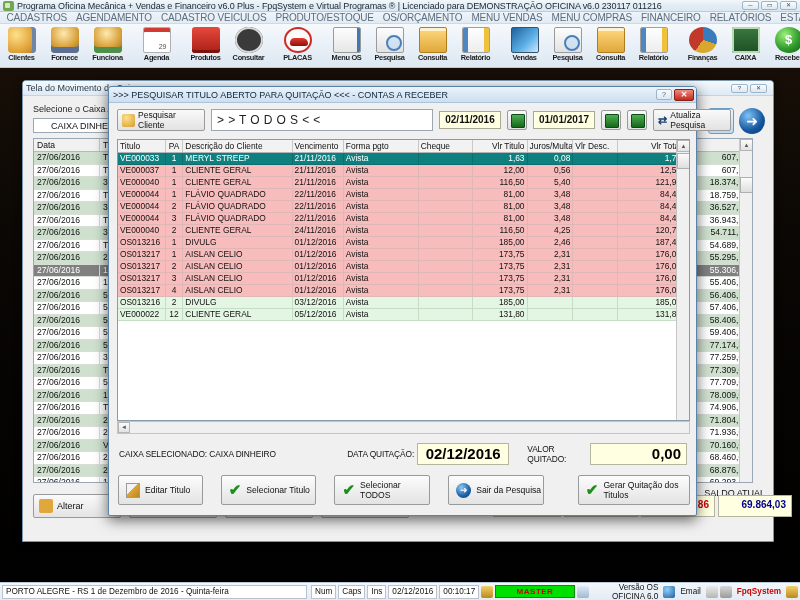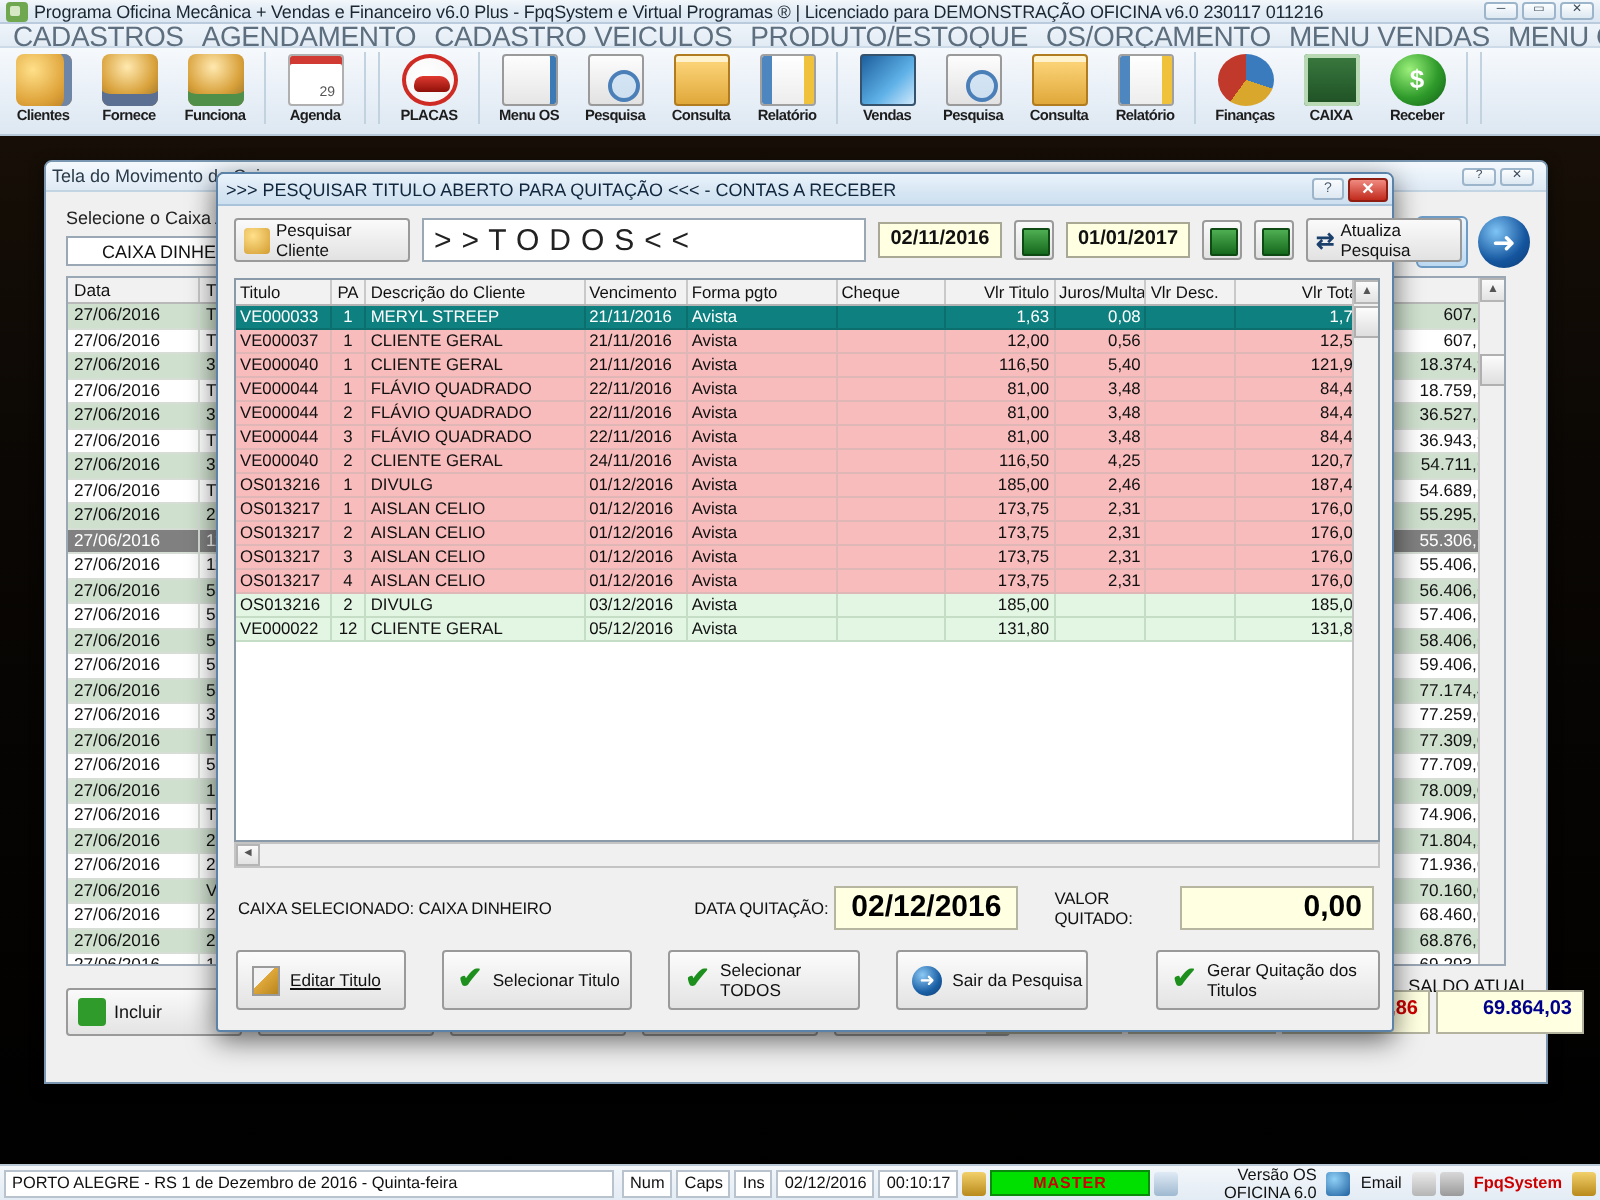--- a/index.html
+++ b/index.html
@@ -47,21 +47,21 @@
   }
 
   
   .menubar {
     position: absolute; left: 0; top: 12px; width: 800px; height: 12px;
     background: linear-gradient(180deg,#eef4fa 0%, #e2ebf4 100%);
     border-bottom: 1px solid #cddbe8;
     display: flex; align-items: center; padding-left: 2px;
   }
   .menubar .mi {
-    font-size: 14px; color: #5d6e7e; padding: 0 4.5px; white-space: nowrap;
+    font-size: 10px; color: #5d6e7e; padding: 0 4.5px; white-space: nowrap;
     letter-spacing: -0.2px;
   }
 
   
   .toolbar {
     position: absolute; left: 0; top: 24px; width: 800px; height: 44px;
     background: linear-gradient(180deg,#f6f9fc 0%, #e8eff7 55%, #dde8f2 100%);
     border-bottom: 1px solid #b7c8d8;
     display: flex; align-items: flex-start; padding-top: 2px;
   }
@@ -202,21 +202,21 @@
   
   .dlg-search { position: absolute; left: 8px; top: 22px; display: flex; align-items: center; gap: 6px; }
   .btn-pesq-cli {
     width: 88px; height: 22px; background: linear-gradient(180deg,#fafafa,#e2e2e2);
     border: 1px solid #9a9a9a; border-radius: 2px;
     display: flex; align-items: center; gap: 3px; padding-left: 4px; font-size: 8.5px; color: #111;
   }
   .mini-ppl { width: 13px; height: 13px; border-radius: 2px; background: radial-gradient(circle at 35% 30%,#ffe08a,#d39c2f); flex: none;}
   .inp-cliente {
     width: 222px; height: 22px; background: #fff; border: 1px solid #9aa7b4;
-    font-size: 15px; padding: 0 5px; display: flex; align-items: center; letter-spacing: .4px; color: #222;
+    font-size: 12px; padding: 0 5px; display: flex; align-items: center; letter-spacing: .4px; color: #222;
   }
   .dt-field {
     width: 62px; height: 18px; background: #ffffe1; border: 1px solid #a8a894;
     font-size: 10px; font-weight: bold; color: #111; text-align: center; line-height: 16px;
   }
   .cal-btn {
     width: 20px; height: 20px; background: linear-gradient(180deg,#fafafa,#e2e2e2);
     border: 1px solid #9a9a9a; border-radius: 2px; position: relative;
   }
   .cal-btn::after {
@@ -358,20 +358,30 @@
         </div>
       </div>
       <div class="tsep"></div>
       <div class="tgroup">
         <div class="titem">
           <div class="ticon ic-cal"></div>
           <div class="tlabel">Agenda</div>
         </div>
       </div>
       <div class="tsep"></div>
+      <div class="tgroup">
+        <div class="titem">
+          <div class="ticon ic-box"></div>
+          <div class="tlabel">Produtos</div>
+        </div>
+        <div class="titem">
+          <div class="ticon ic-barcode"></div>
+          <div class="tlabel">Consultar</div>
+        </div>
+      </div>
       <div class="tsep"></div>
       <div class="tgroup">
         <div class="titem">
           <div class="ticon ic-car"></div>
           <div class="tlabel">PLACAS</div>
         </div>
       </div>
       <div class="tsep"></div>
       <div class="tgroup">
         <div class="titem">
@@ -619,24 +629,20 @@
           </div>
         <div class="bgscroll">
           <div class="sb-arrow">▲</div>
           <div class="sb-thumb"></div>
         </div>
       </div>
 
       <div class="saldo-lbl">SALDO ATUAL</div>
 
       <div class="bgwin-actions" id="bgactions">
-          <div class="act-btn">
-            <span class="ai" style="background: rgb(47, 155, 43);"></span>
-            <span>Incluir</span>
-          </div>
           <div class="act-btn">
             <span class="ai" style="background: rgb(224, 168, 58);"></span>
             <span>Alterar</span>
           </div>
           <div class="act-btn">
             <span class="ai" style="background: rgb(204, 42, 42);"></span>
             <span>Excluir</span>
           </div>
           <div class="act-btn">
             <span class="ai" style="background: rgb(232, 208, 90);"></span>
@@ -889,21 +895,21 @@
 
     <div class="sum-row">
       <div class="sum-lbl" style="width:248px">CAIXA SELECIONADO: CAIXA DINHEIRO</div>
       <div class="sum-lbl" style="width:76px">DATA QUITAÇÃO:</div>
       <div class="val-dt">02/12/2016</div>
       <div class="sum-lbl" style="width:86px; padding-left:18px">VALOR QUITADO:</div>
       <div class="val-money">0,00</div>
     </div>
 
     <div class="dbtns" id="dlgbtns">
-        <div class="dbtn" style="width: 92px; margin-left: 0px; text-decoration: underline;">
+        <div class="dbtn" style="width: 92px; margin-left: 0px;">
           <span class="pencil"></span>
           <span>Editar Titulo</span>
         </div>
         <div class="dbtn" style="width: 104px; margin-left: 18px;">
           <span class="chk">✔</span>
           <span>Selecionar Titulo</span>
         </div>
         <div class="dbtn" style="width: 104px; margin-left: 18px;">
           <span class="chk">✔</span>
           <span>Selecionar TODOS</span>

